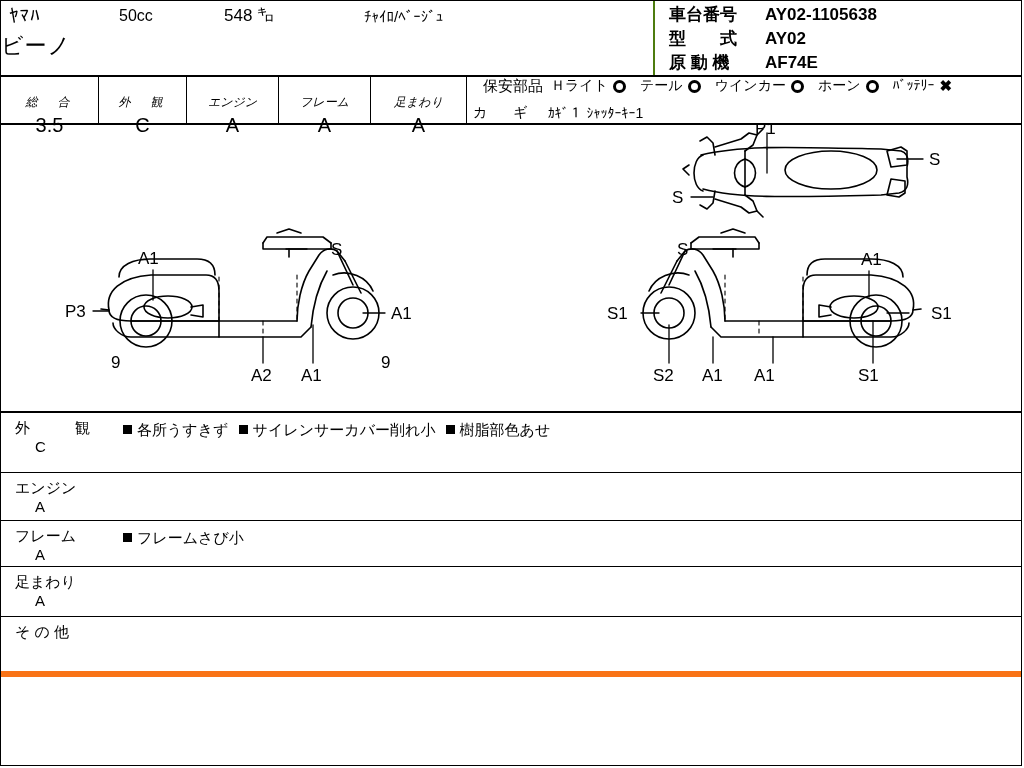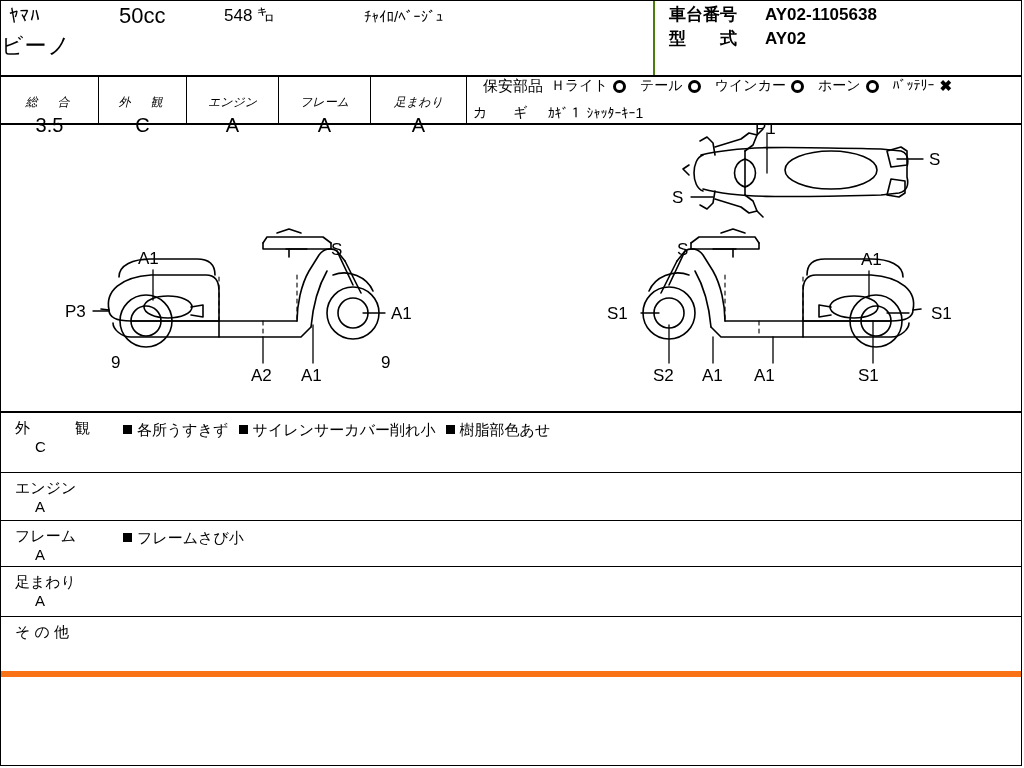--- a/index.html
+++ b/index.html
@@ -49,21 +49,21 @@
     display: flex;
     align-items: flex-start;
   }
   .maker {
     width: 110px;
     font-size: 19px;
     letter-spacing: 1px;
   }
   .disp {
     width: 105px;
-    font-size: 22px;
+    font-size: 16px;
   }
   .mileage {
     width: 140px;
     font-size: 17px;
   }
   .color {
     font-size: 15px;
   }
   .model-name {
     font-size: 22px;
@@ -240,20 +240,24 @@
       </div>
     </div>
     <div class="header-right">
       <div class="hr-line">
         <span class="hr-label">車台番号</span>
         <span>AY02-1105638</span>
       </div>
       <div class="hr-line">
         <span class="hr-label">型　　式</span>
         <span>AY02</span>
+      </div>
+      <div class="hr-line">
+        <span class="hr-label">原 動 機</span>
+        <span>AF74E</span>
       </div>
     </div>
   </div>
 
   <div class="grade-row">
     <div class="grade-cell gc-total">
       <div class="gl">総　合</div>
       <div class="gv">3.5</div>
     </div>
     <div class="grade-cell gc-ext">

